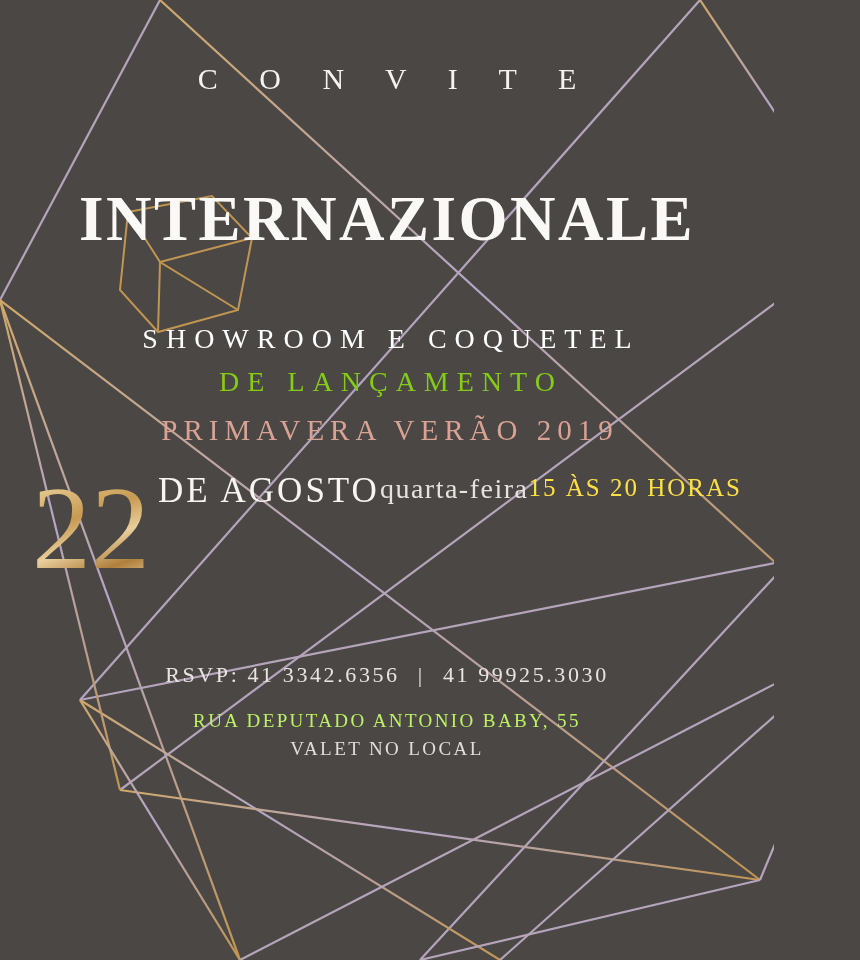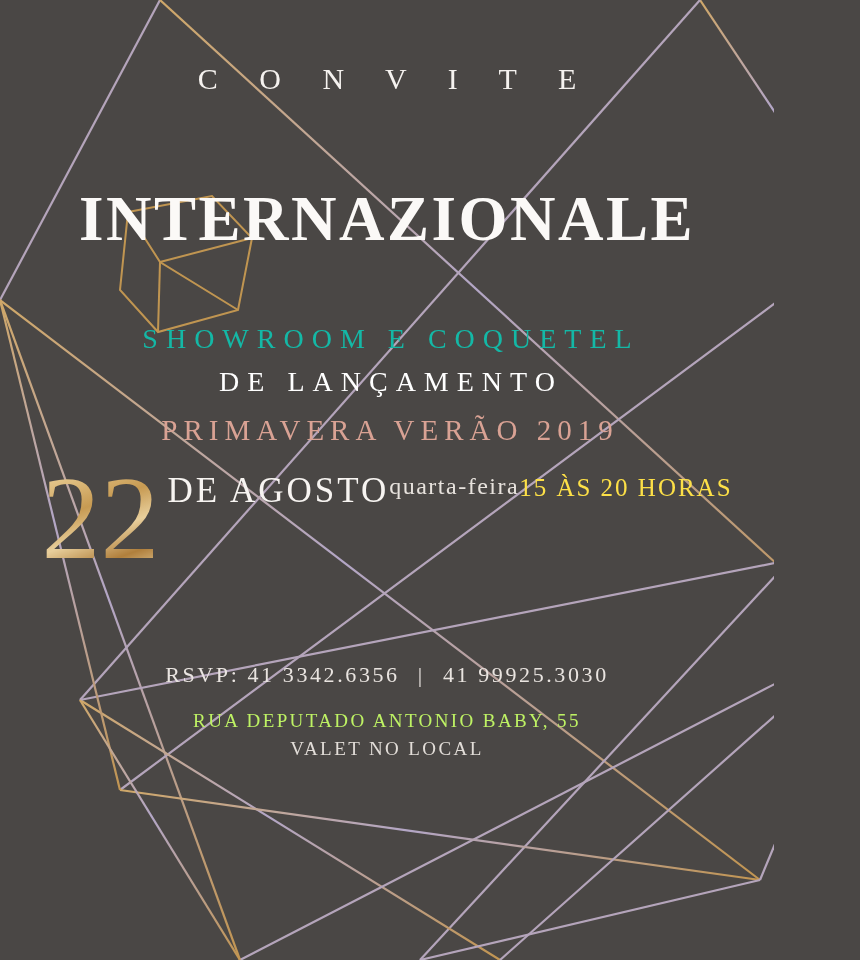--- a/index.html
+++ b/index.html
@@ -57,28 +57,28 @@
     line-height: 1;
     position: relative;
     z-index: 2;
   }
 
   .sub1 {
     margin-top: 72px;
     font-size: 28px;
     letter-spacing: 8px;
     text-indent: 8px;
-    color: #14b8a6;
+    color: #ffffff;
   }
   .sub2 {
     margin-top: 11px;
     font-size: 28px;
     letter-spacing: 8px;
     text-indent: 8px;
-    color: #ffffff;
+    color: #84cc16;
   }
   .season {
     margin-top: 16px;
     font-size: 29px;
     letter-spacing: 6px;
     text-indent: 6px;
     color: #d9a294;
   }
 
   .date-block {
@@ -91,35 +91,35 @@
     font-family: "Liberation Serif", serif;
     font-size: 118px;
     line-height: 0.92;
     font-weight: 400;
     background: linear-gradient(160deg, #f3dca6 0%, #c79a52 38%, #e8cf9c 58%, #b07f3c 78%, #f0dcae 100%);
     -webkit-background-clip: text;
     background-clip: text;
     color: transparent;
     padding-right: 8px;
     position: relative;
-    top: 8px;
+    top: 18px;
     text-align: right;
   }
   .date-right {
     display: flex;
     flex-direction: row;
     padding-top: 14px;
   }
   .month {
     font-size: 35px;
     letter-spacing: 3px;
     color: #f7f4f1;
   }
   .weekday {
-    font-size: 24px;
+    font-size: 28px;
     letter-spacing: 1.5px;
     color: #e7e2dd;
     margin-top: 2px;
   }
   .hours {
     font-size: 25px;
     letter-spacing: 2px;
     color: #fde047;
     margin-top: 3px;
   }

